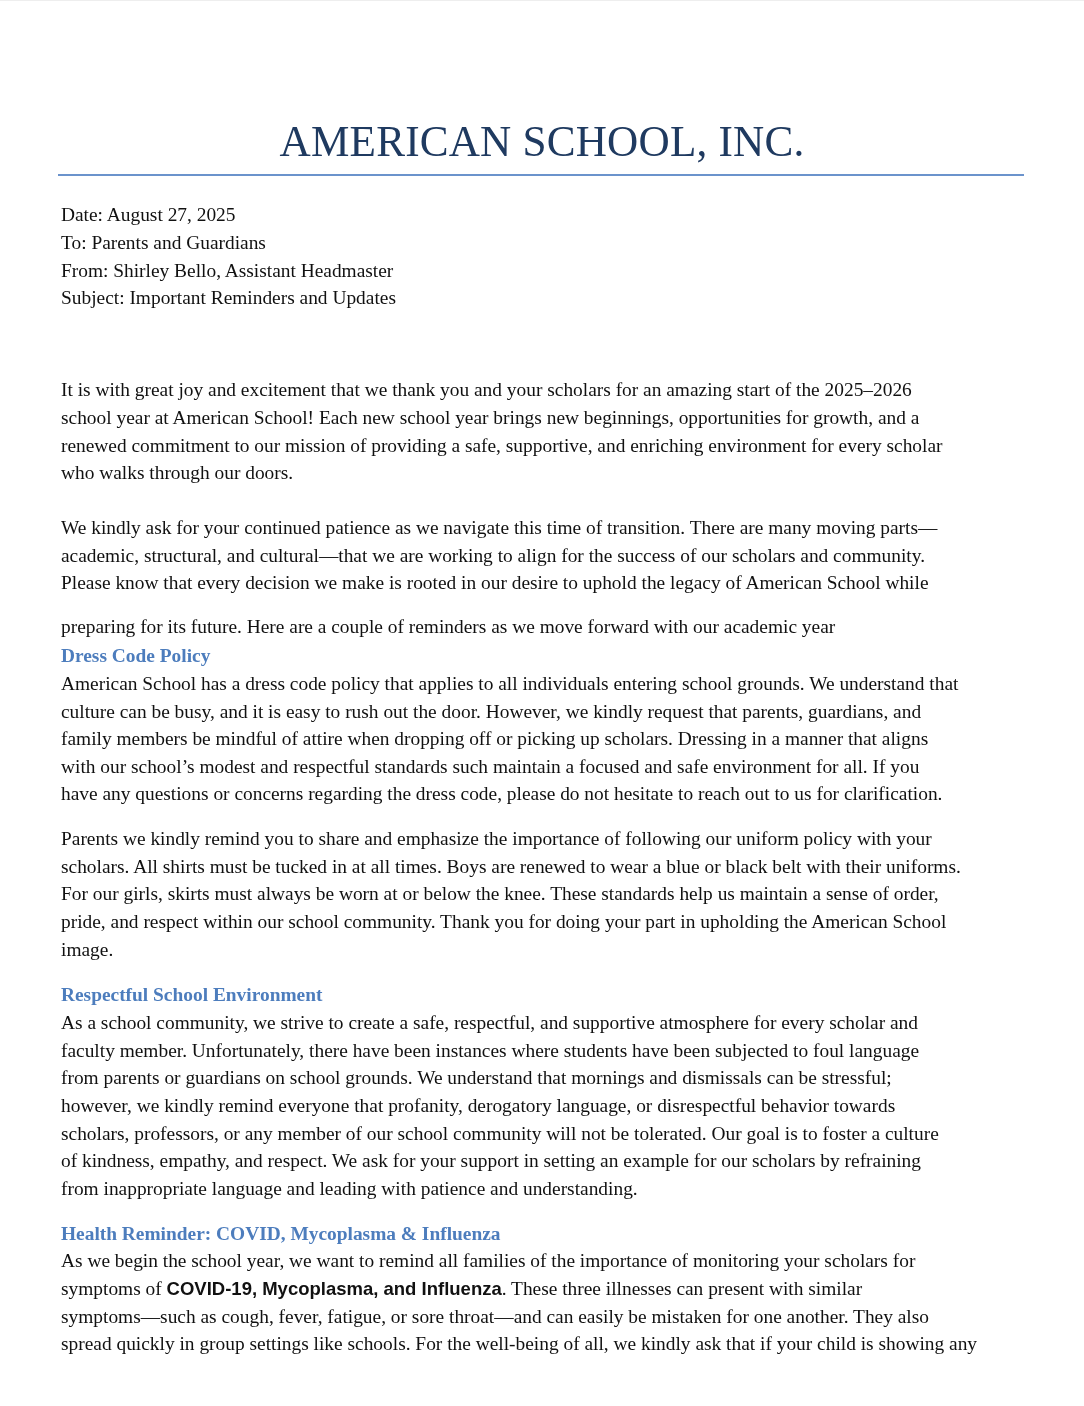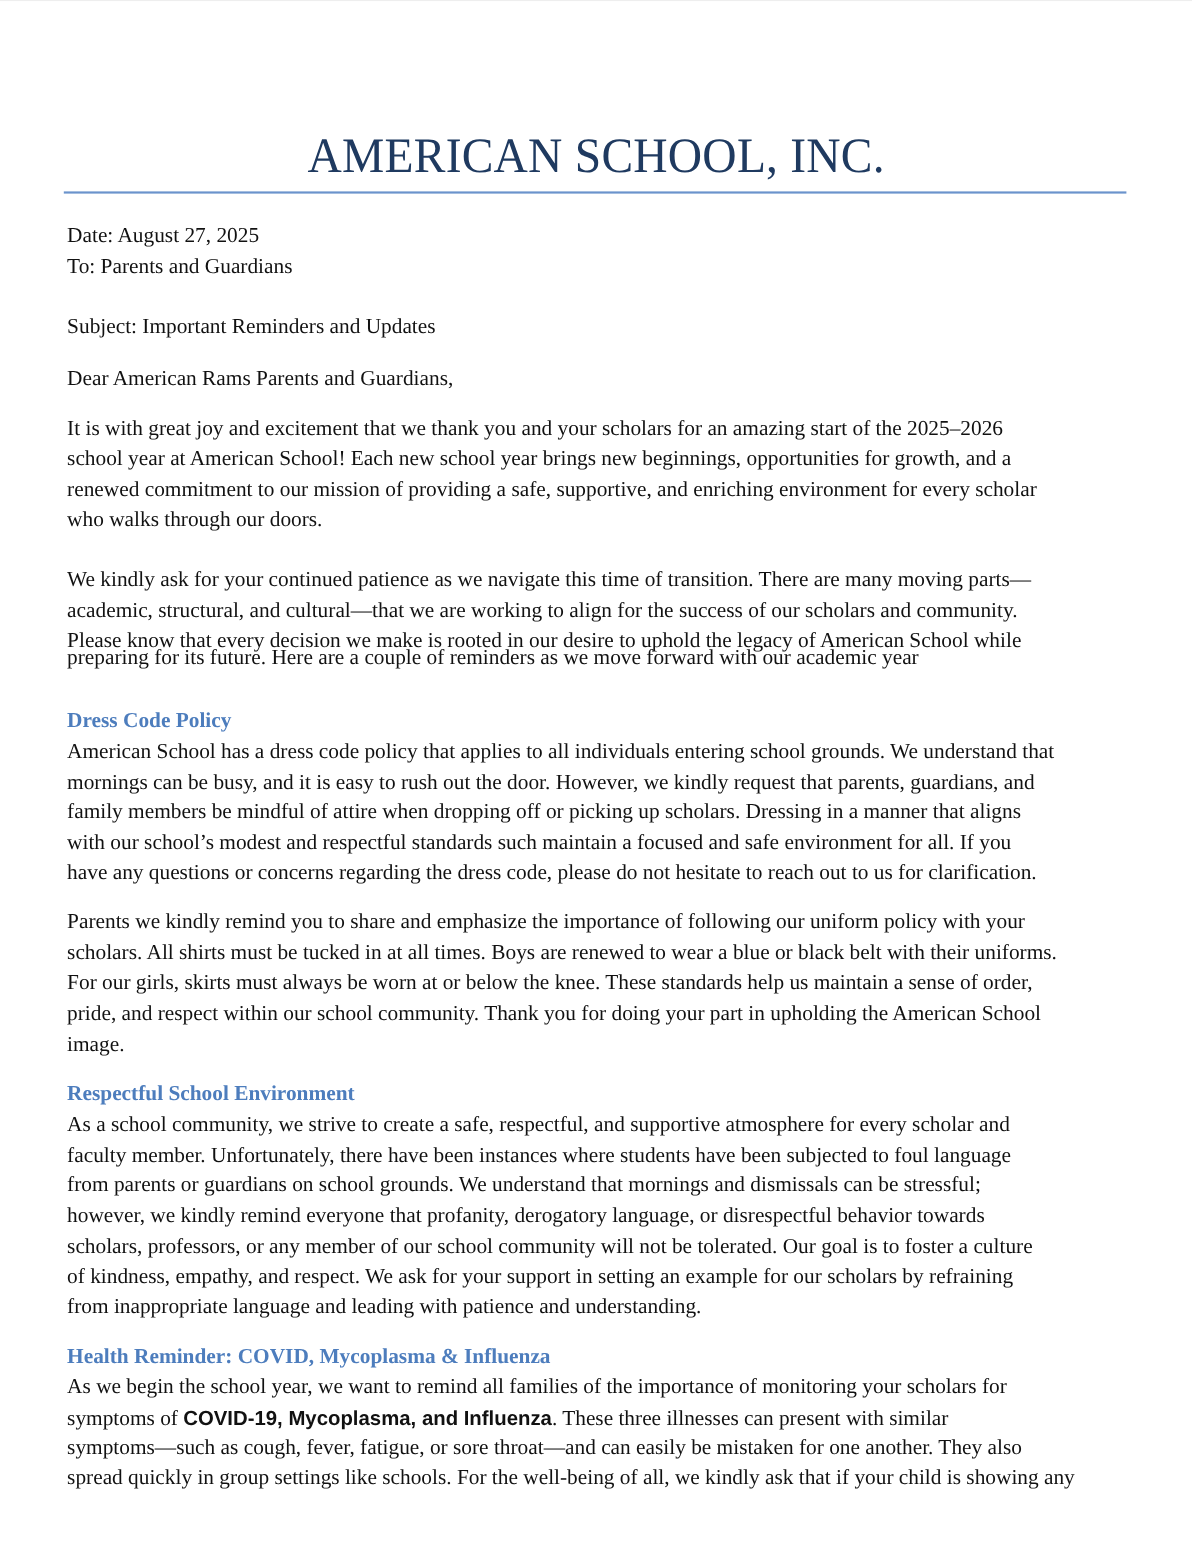--- a/index.html
+++ b/index.html
@@ -30,42 +30,42 @@
 </head>
 <body>
 
 <div class="page">
 
   <div class="title">AMERICAN SCHOOL, INC.</div>
   <div class="rule"></div>
 
   <div class="line" style="top:200px">Date: August 27, 2025</div>
   <div class="line" style="top:228px">To: Parents and Guardians</div>
+  <div class="line" style="top:256px">From: Shirley Bello, Assistant Headmaster</div>
   <div class="line" style="top:283px">Subject: Important Reminders and Updates</div>
 
-  <div class="line" style="top:330px">Dear American Rams Parents and Guardians,</div>
 
   <div>
     <div class="line" style="top:375px">It is with great joy and excitement that we thank you and your scholars for an amazing start of the 2025–2026</div>
     <div class="line" style="top:403px">school year at American School! Each new school year brings new beginnings, opportunities for growth, and a</div>
     <div class="line" style="top:431px">renewed commitment to our mission of providing a safe, supportive, and enriching environment for every scholar</div>
     <div class="line" style="top:458px">who walks through our doors.</div>
   </div>
 
   <div>
     <div class="line" style="top:513px">We kindly ask for your continued patience as we navigate this time of transition. There are many moving parts—</div>
     <div class="line" style="top:541px">academic, structural, and cultural—that we are working to align for the success of our scholars and community.</div>
     <div class="line" style="top:568px">Please know that every decision we make is rooted in our desire to uphold the legacy of American School while</div>
-    <div class="line" style="top:584px">preparing for its future. Here are a couple of reminders as we move forward with our academic year</div>
+    <div class="line" style="top:612px">preparing for its future. Here are a couple of reminders as we move forward with our academic year</div>
   </div>
 
   <div>
     <div class="line heading" style="top:641px">Dress Code Policy</div>
     <div class="line" style="top:669px">American School has a dress code policy that applies to all individuals entering school grounds. We understand that</div>
-    <div class="line" style="top:697px">mornings can be busy, and it is easy to rush out the door. However, we kindly request that parents, guardians, and</div>
+    <div class="line" style="top:697px">culture can be busy, and it is easy to rush out the door. However, we kindly request that parents, guardians, and</div>
     <div class="line" style="top:724px">family members be mindful of attire when dropping off or picking up scholars. Dressing in a manner that aligns</div>
     <div class="line" style="top:752px">with our school’s modest and respectful standards such maintain a focused and safe environment for all. If you</div>
     <div class="line" style="top:779px">have any questions or concerns regarding the dress code, please do not hesitate to reach out to us for clarification.</div>
 
     <div class="line" style="top:824px">Parents we kindly remind you to share and emphasize the importance of following our uniform policy with your</div>
     <div class="line" style="top:852px">scholars. All shirts must be tucked in at all times. Boys are renewed to wear a blue or black belt with their uniforms.</div>
     <div class="line" style="top:879px">For our girls, skirts must always be worn at or below the knee. These standards help us maintain a sense of order,</div>
     <div class="line" style="top:907px">pride, and respect within our school community. Thank you for doing your part in upholding the American School</div>
     <div class="line" style="top:935px">image.</div>
   </div>

